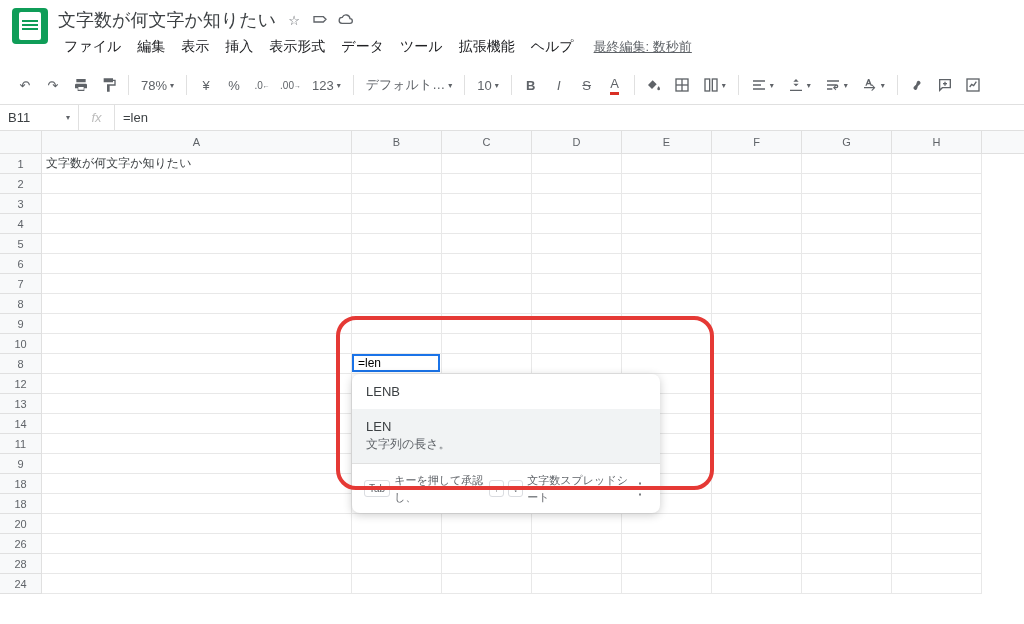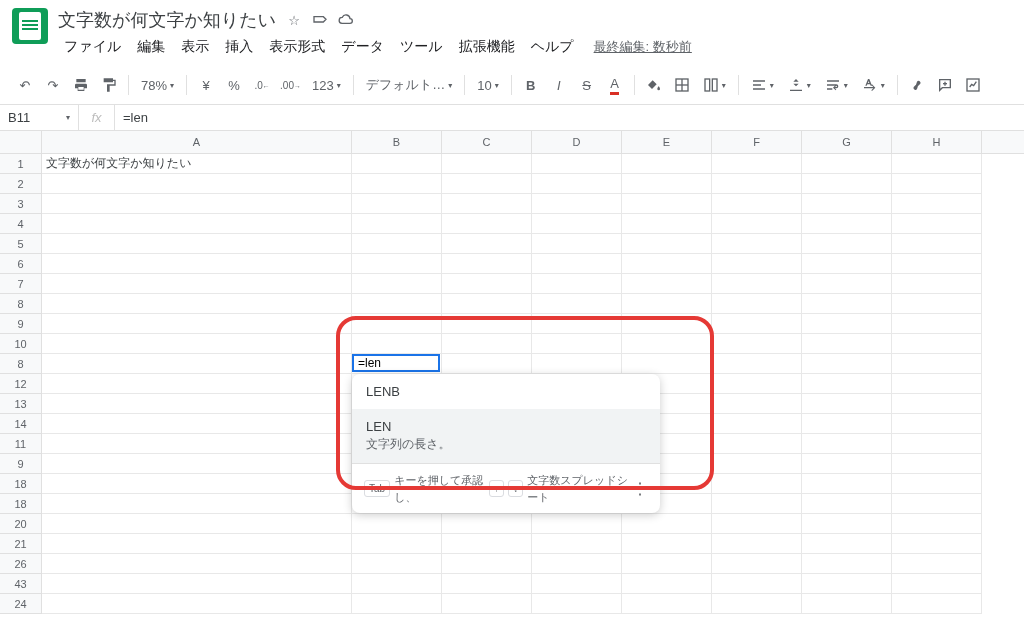--- a/index.html
+++ b/index.html
@@ -421,43 +421,32 @@
         <div class="cell" style="width: 310px;"></div>
         <div class="cell" style="width: 90px;"></div>
         <div class="cell" style="width: 90px;"></div>
         <div class="cell" style="width: 90px;"></div>
         <div class="cell" style="width: 90px;"></div>
         <div class="cell" style="width: 90px;"></div>
         <div class="cell" style="width: 90px;"></div>
         <div class="cell" style="width: 90px;"></div>
       </div>
       <div class="row">
-        <div class="row-h">21</div>
-        <div class="cell" style="width: 310px;"></div>
-        <div class="cell" style="width: 90px;"></div>
-        <div class="cell" style="width: 90px;"></div>
-        <div class="cell" style="width: 90px;"></div>
-        <div class="cell" style="width: 90px;"></div>
-        <div class="cell" style="width: 90px;"></div>
-        <div class="cell" style="width: 90px;"></div>
-        <div class="cell" style="width: 90px;"></div>
-      </div>
-      <div class="row">
         <div class="row-h">26</div>
         <div class="cell" style="width: 310px;"></div>
         <div class="cell" style="width: 90px;"></div>
         <div class="cell" style="width: 90px;"></div>
         <div class="cell" style="width: 90px;"></div>
         <div class="cell" style="width: 90px;"></div>
         <div class="cell" style="width: 90px;"></div>
         <div class="cell" style="width: 90px;"></div>
         <div class="cell" style="width: 90px;"></div>
       </div>
       <div class="row">
-        <div class="row-h">43</div>
+        <div class="row-h">28</div>
         <div class="cell" style="width: 310px;"></div>
         <div class="cell" style="width: 90px;"></div>
         <div class="cell" style="width: 90px;"></div>
         <div class="cell" style="width: 90px;"></div>
         <div class="cell" style="width: 90px;"></div>
         <div class="cell" style="width: 90px;"></div>
         <div class="cell" style="width: 90px;"></div>
         <div class="cell" style="width: 90px;"></div>
       </div>
       <div class="row">

